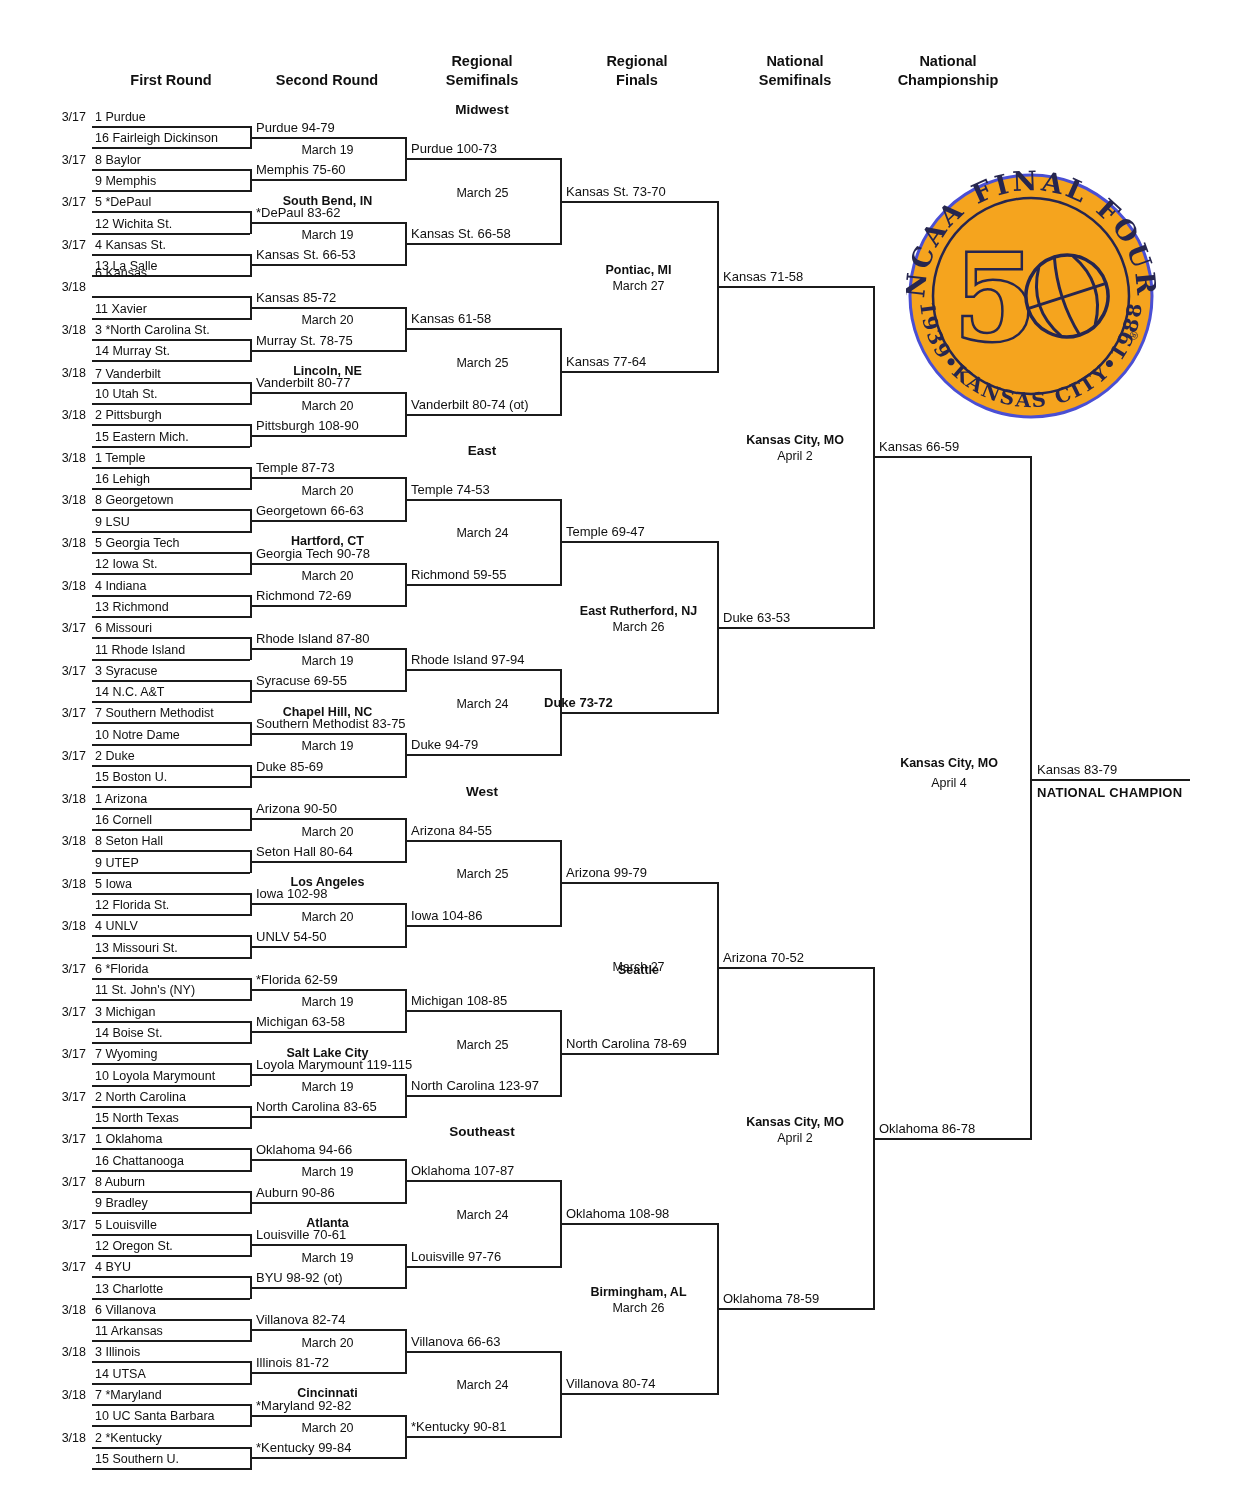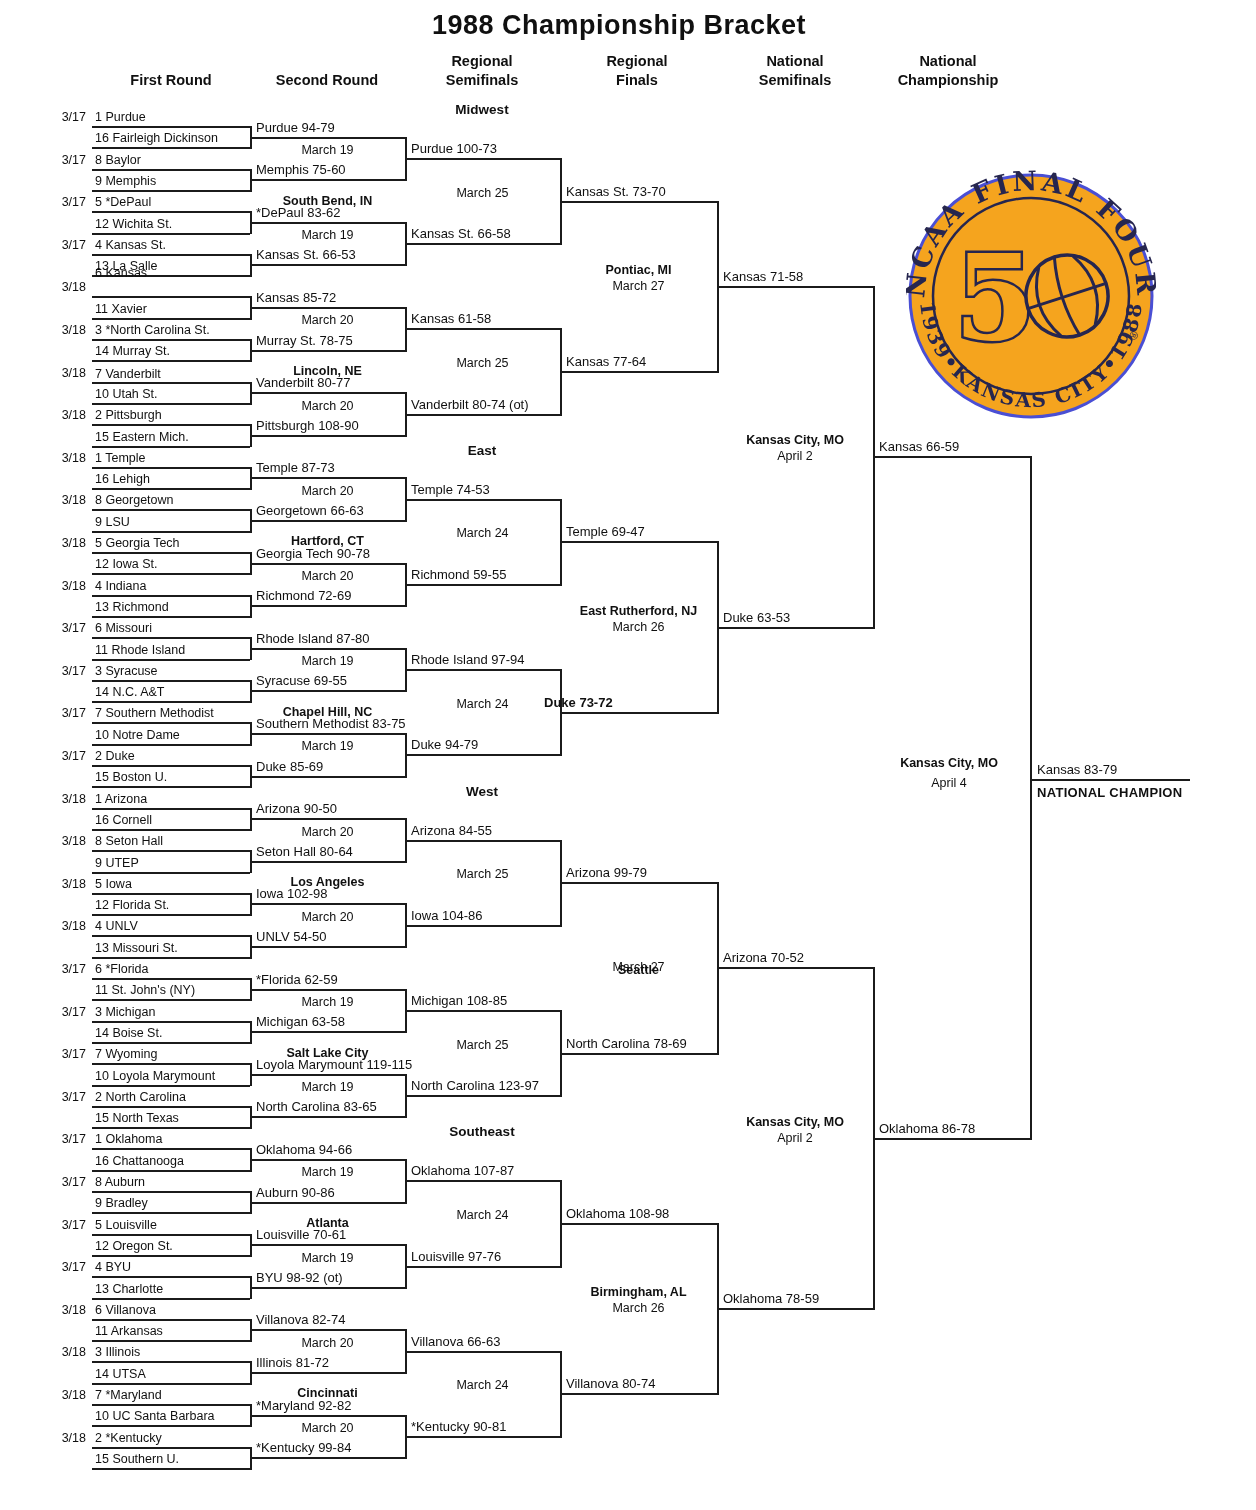--- a/index.html
+++ b/index.html
@@ -18,21 +18,20 @@
   .champ{font-size:13px;letter-spacing:.3px;}
   .hl{position:absolute;height:2px;background:var(--line,#1b1b1b);}
   .vl{position:absolute;width:2px;background:var(--line,#1b1b1b);}
   #footnote{position:absolute;left:572px;top:1472px;font-size:12.5px;white-space:nowrap;}
   #logo{position:absolute;left:906px;top:170px;}
 </style>
 </head>
 <body>
 
 <div id="page" style="--line: #1b1b1b; --text: #101010; --gold: #F5A41E; --ring: #4A4FD4; --ink: #26264F;">
-  <div id="title">1988 Championship Bracket</div>
 
   <div id="bracket">
       <div class="hdr" style="left: 171px;">First Round</div>
       <div class="hdr" style="left: 327px;">Second  Round</div>
       <div class="hdr" style="left: 482px;">Regional
 Semifinals</div>
       <div class="hdr" style="left: 637px;">Regional
 Finals</div>
       <div class="hdr" style="left: 795px;">National
 Semifinals</div>

